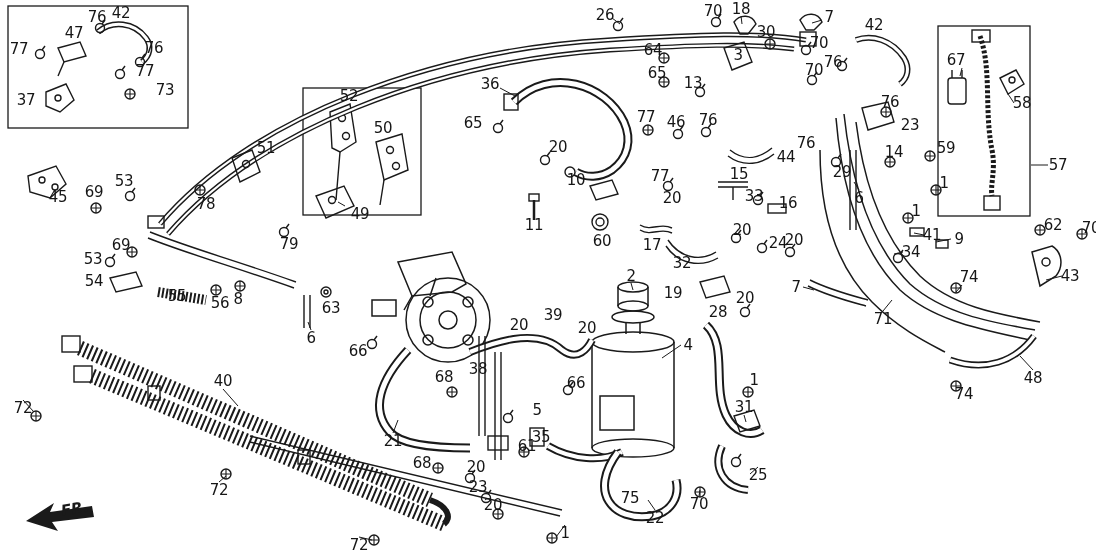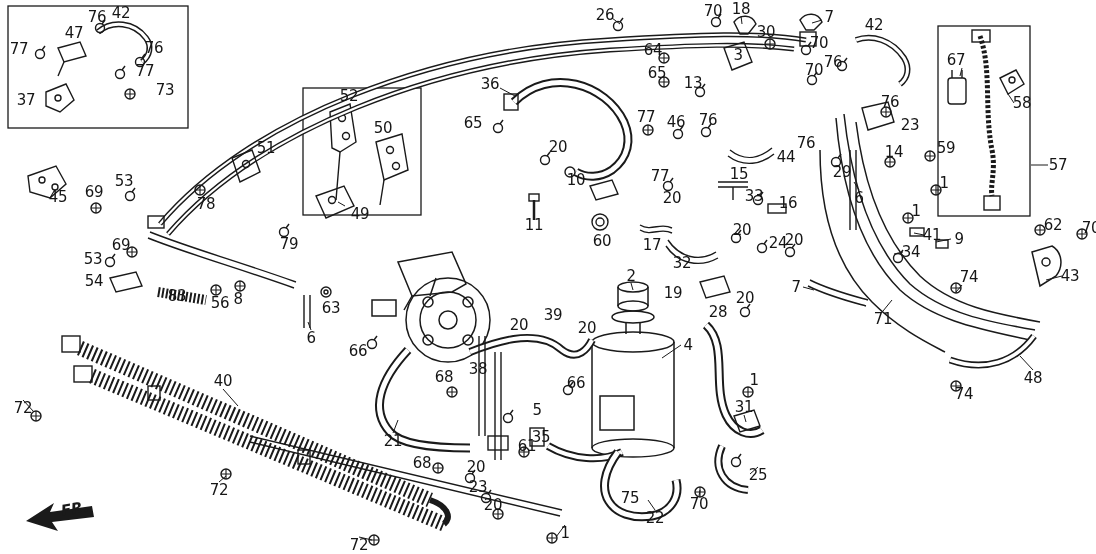--- a/index.html
+++ b/index.html
@@ -355,21 +355,21 @@
       <span class="part-label" style="left: 602px; top: 241px;">60</span>
       <span class="part-label" style="left: 652px; top: 245px;">17</span>
       <span class="part-label" style="left: 742px; top: 230px;">20</span>
       <span class="part-label" style="left: 778px; top: 243px;">24</span>
       <span class="part-label" style="left: 794px; top: 240px;">20</span>
       <span class="part-label" style="left: 932px; top: 235px;">41</span>
       <span class="part-label" style="left: 959px; top: 239px;">9</span>
       <span class="part-label" style="left: 911px; top: 252px;">34</span>
       <span class="part-label" style="left: 93px; top: 259px;">53</span>
       <span class="part-label" style="left: 94px; top: 281px;">54</span>
-      <span class="part-label" style="left: 177px; top: 296px;">83</span>
+      <span class="part-label" style="left: 177px; top: 296px;">55</span>
       <span class="part-label" style="left: 220px; top: 303px;">56</span>
       <span class="part-label" style="left: 238px; top: 299px;">8</span>
       <span class="part-label" style="left: 331px; top: 308px;">63</span>
       <span class="part-label" style="left: 682px; top: 263px;">32</span>
       <span class="part-label" style="left: 631px; top: 276px;">2</span>
       <span class="part-label" style="left: 673px; top: 293px;">19</span>
       <span class="part-label" style="left: 796px; top: 287px;">7</span>
       <span class="part-label" style="left: 883px; top: 319px; text-align: right;">71</span>
       <span class="part-label" style="left: 969px; top: 277px;">74</span>
       <span class="part-label" style="left: 1070px; top: 276px;">43</span>

